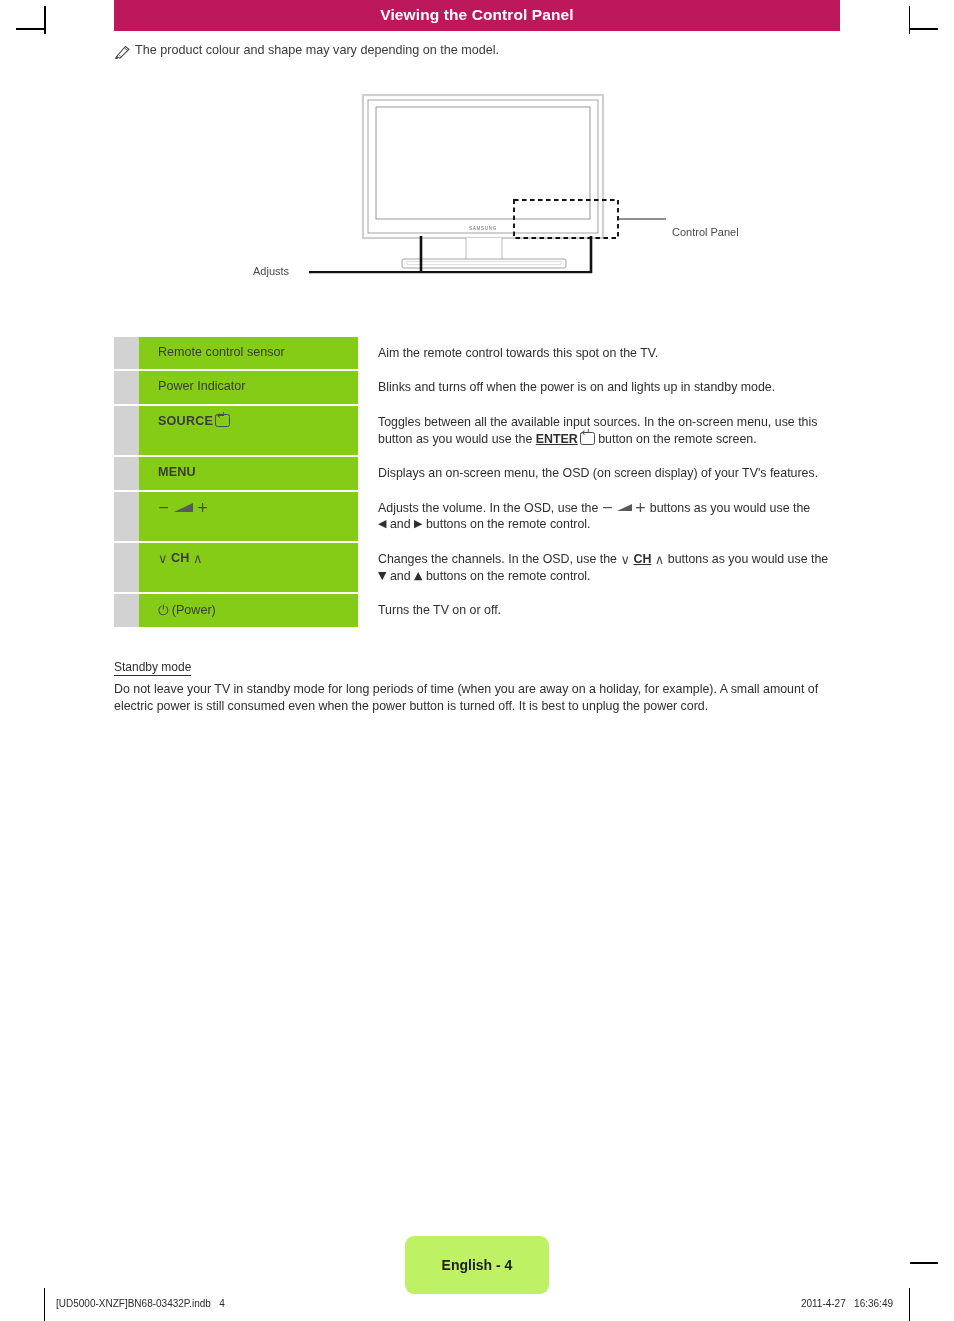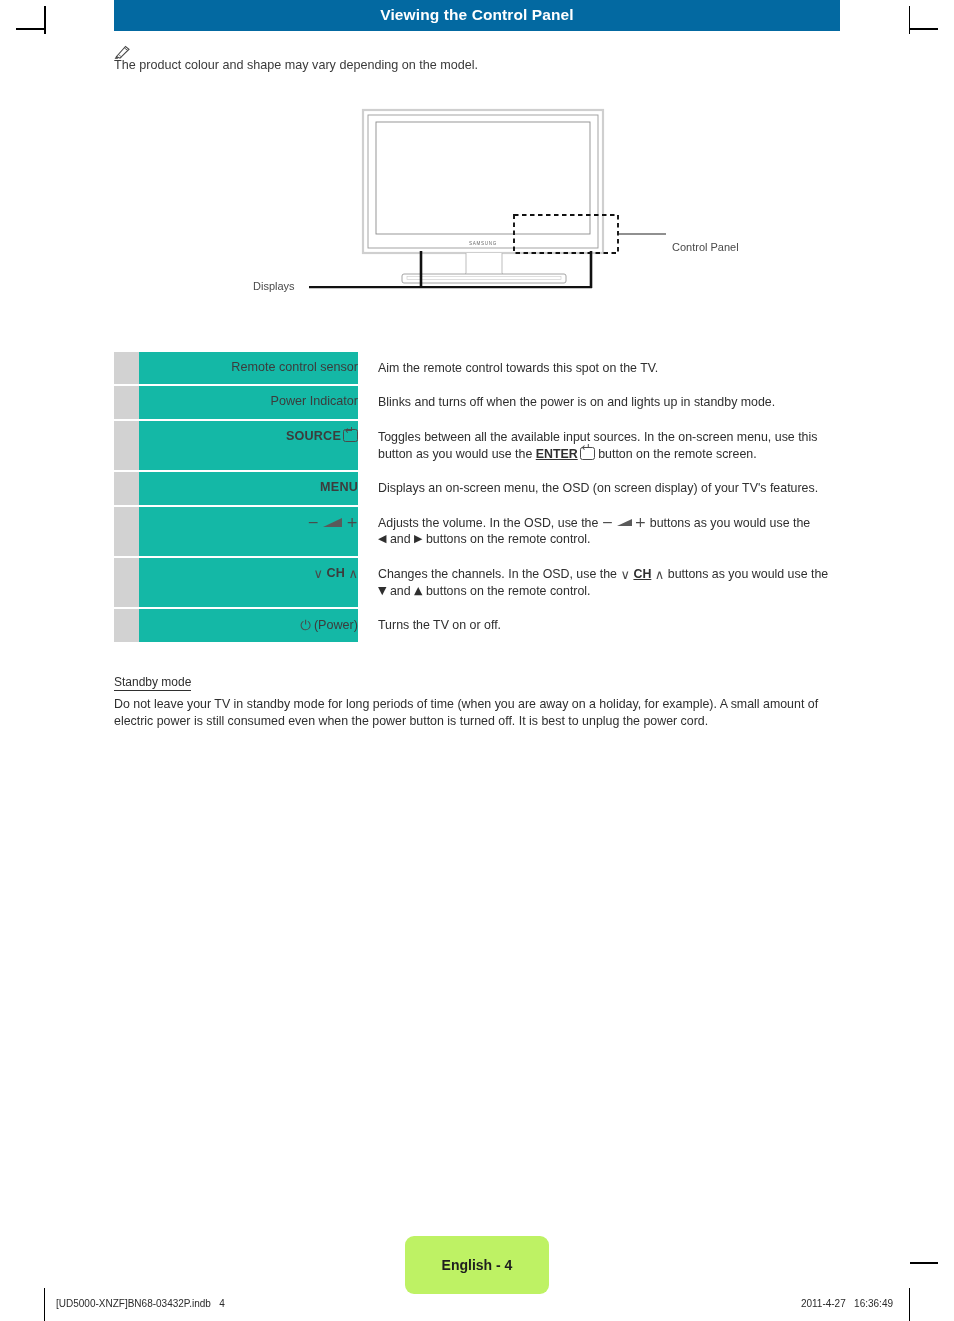--- a/index.html
+++ b/index.html
@@ -24,37 +24,36 @@
   
   .page {
     position: absolute;
     left: 114px;
     top: 0;
     width: 726px;
   }
 
   
   .title-bar {
-    background: #0369a1;
+    background: #be185d;
     color: #ffffff;
     font-size: 15.5px;
     font-weight: bold;
     text-align: center;
     padding: 6px 0 7px 0;
     letter-spacing: 0.1px;
   }
 
   
   .note-row {
     display: flex;
     align-items: flex-start;
     margin-top: 12px;
     font-size: 12.6px;
     color: #3a3a3a;
-    flex-direction: column;
   }
   .note-icon {
     width: 17px;
     height: 15px;
     margin-right: 4px;
     flex: 0 0 auto;
     position: relative;
     top: 1px;
   }
   .note-text { line-height: 1.25; }
@@ -83,27 +82,26 @@
   }
   .spec-table tr { vertical-align: top; }
   .col-mark {
     width: 25px;
     background: #d2d2d2;
     border-bottom: 2px solid #ffffff;
     padding: 0;
   }
   .col-label {
     width: 200px;
-    background: #14b8a6;
+    background: #84cc16;
     border-bottom: 2px solid #ffffff;
     padding: 8px 0 8px 19px;
     font-size: 12.6px;
     color: #3c3c3c;
     white-space: nowrap;
-    text-align: right;
   }
   .col-desc {
     padding: 8px 0 8px 20px;
     font-size: 12.4px;
     color: #2f2f2f;
     line-height: 1.34;
     border-bottom: 2px solid #ffffff;
   }
   .lbl-strong { font-weight: bold; letter-spacing: 0.2px; }
   .desc-strong { font-weight: bold; text-decoration: underline; }
@@ -275,21 +273,21 @@
 
       <rect x="400" y="113" width="104" height="38" fill="none" stroke="#111111" stroke-width="1.9" stroke-dasharray="4.5,3.5"></rect>
 
       <line x1="504" y1="132" x2="552" y2="132" stroke="#222222" stroke-width="1.1"></line>
 
       <line x1="307" y1="149" x2="307" y2="186" stroke="#111111" stroke-width="2.6"></line>
       <line x1="477" y1="149" x2="477" y2="186" stroke="#111111" stroke-width="2.6"></line>
       <line x1="195" y1="185.2" x2="478" y2="185.2" stroke="#111111" stroke-width="2.2"></line>
     </svg>
     <div class="fig-label lbl-control">Control Panel</div>
-    <div class="fig-label lbl-speakers">Displays</div>
+    <div class="fig-label lbl-speakers">Adjusts</div>
   </div>
 
   <table class="spec-table">
     <tbody>
 
       <tr>
         <td class="col-mark"></td>
         <td class="col-label">Remote control sensor</td>
         <td class="col-desc">Aim the remote control towards this spot on the TV.</td>
       </tr>

